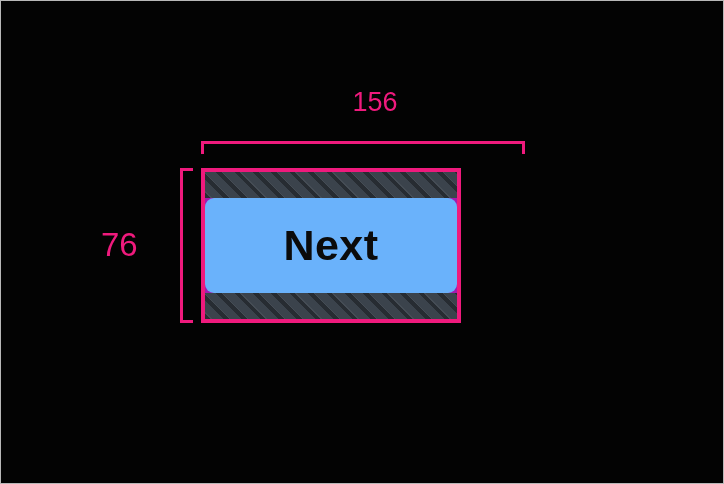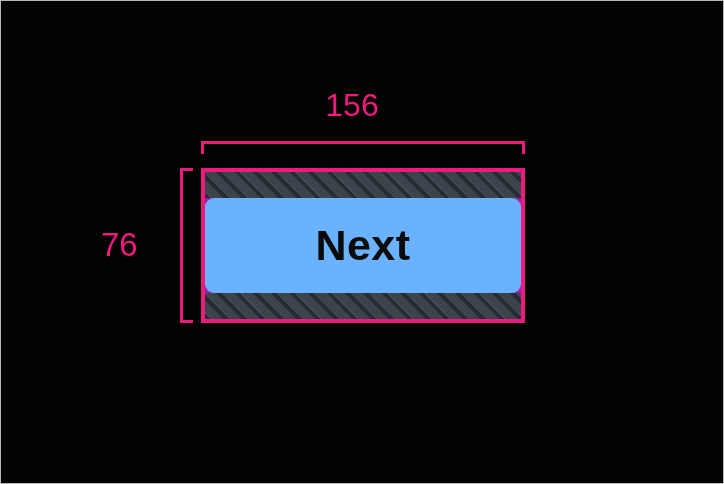--- a/index.html
+++ b/index.html
@@ -22,21 +22,21 @@
     box-sizing: border-box;
     border: 1px solid #b8b8b8;
     overflow: hidden;
   }
 
   
   #element-box {
     position: absolute;
     left: 200px;
     top: 167px;
-    width: 324px;
+    width: 260px;
     height: 155px;
     box-sizing: border-box;
     border: 4px solid #ef1a7d;
     background: #a21caf;
   }
 
   
   .padding-band {
     position: absolute;
     left: 0;
@@ -85,26 +85,26 @@
     left: 200px;
     top: 140px;
     width: 324px;
     height: 13px;
     box-sizing: border-box;
     border: 3px solid #ef1a7d;
     border-bottom: none;
   }
   #width-value {
     position: absolute;
-    left: 189px;
+    left: 212px;
     top: 88px;
     width: 324px;
     text-align: center;
     color: #ef1a7d;
-    font-size: 32px;
+    font-size: 27px;
     line-height: 1;
     font-family: "Liberation Sans", sans-serif;
   }
 
   
   #height-bracket {
     position: absolute;
     left: 179px;
     top: 167px;
     width: 13px;

